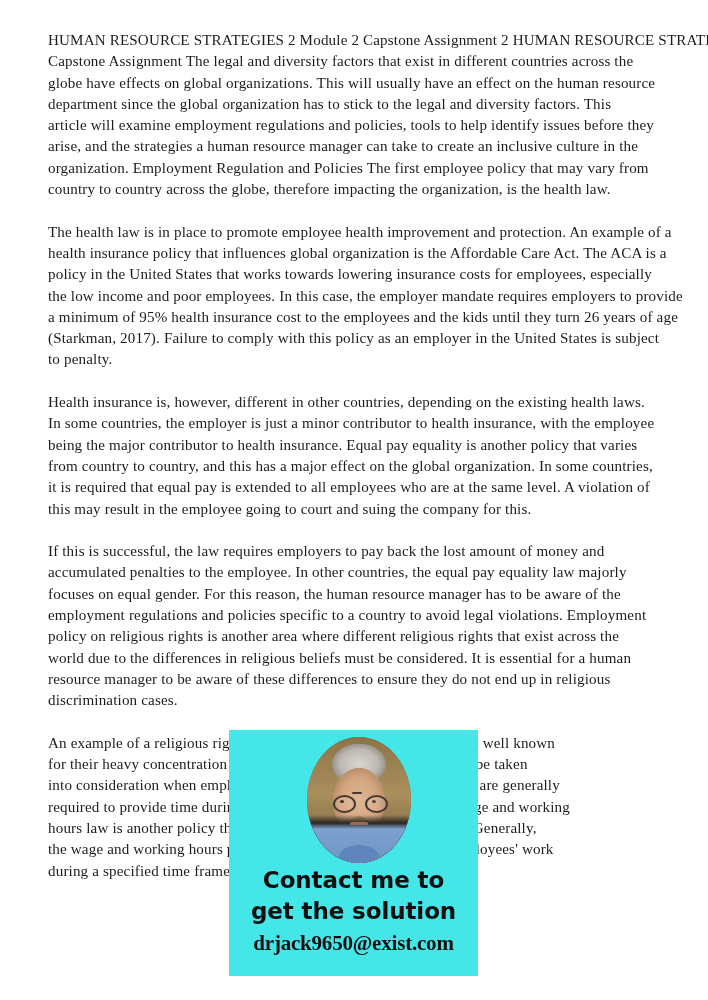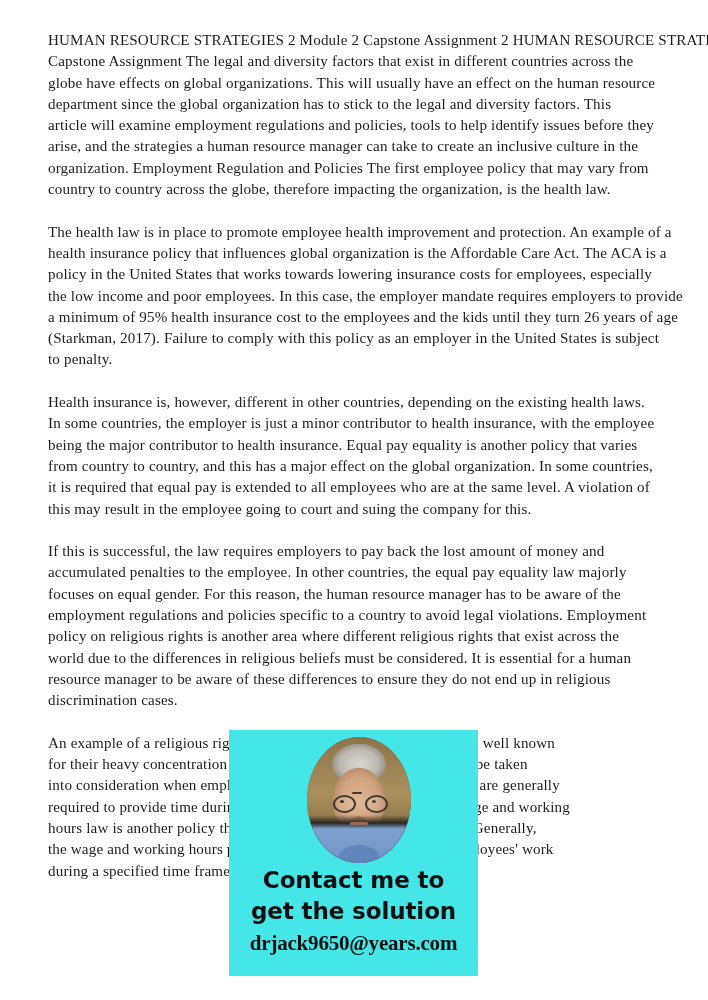--- a/index.html
+++ b/index.html
@@ -229,17 +229,17 @@
           <i></i>
           <i></i>
           <b></b>
         </span>
         <span class="promo-mouth"></span>
       </div>
     </div>
 
     <div class="promo-line promo-line-1">Contact me to</div>
     <div class="promo-line promo-line-2">get the solution</div>
-    <div class="promo-line promo-email">drjack9650@years.com</div>
+    <div class="promo-line promo-email">drjack9650@exist.com</div>
 
   </div>
 
 </div>
 
 </body></html>

